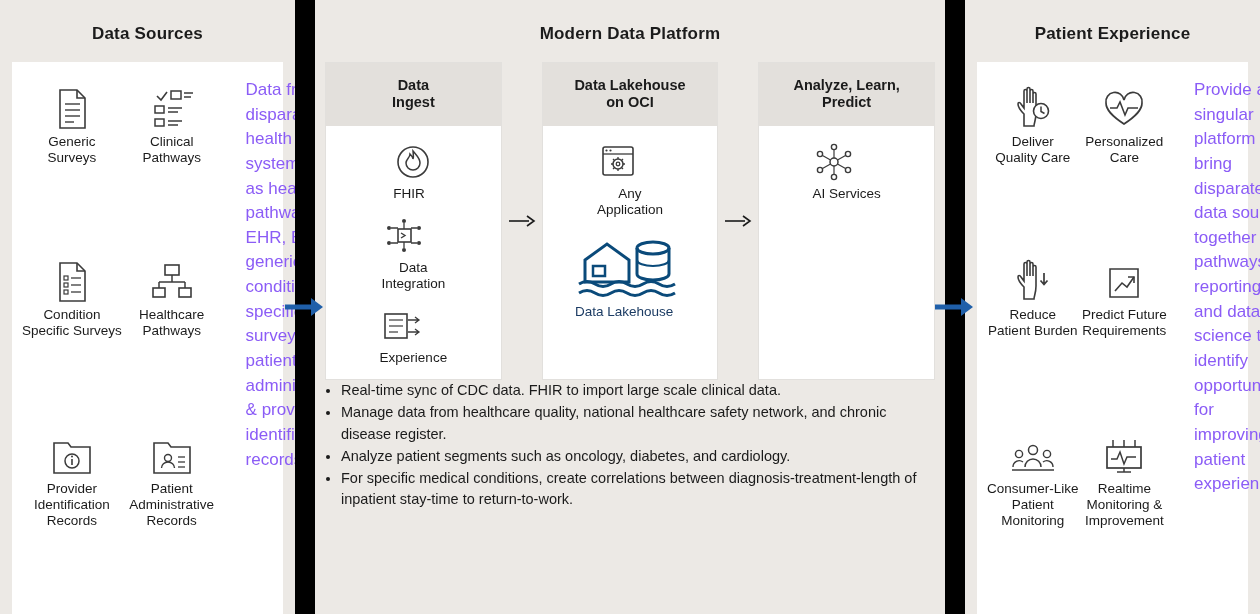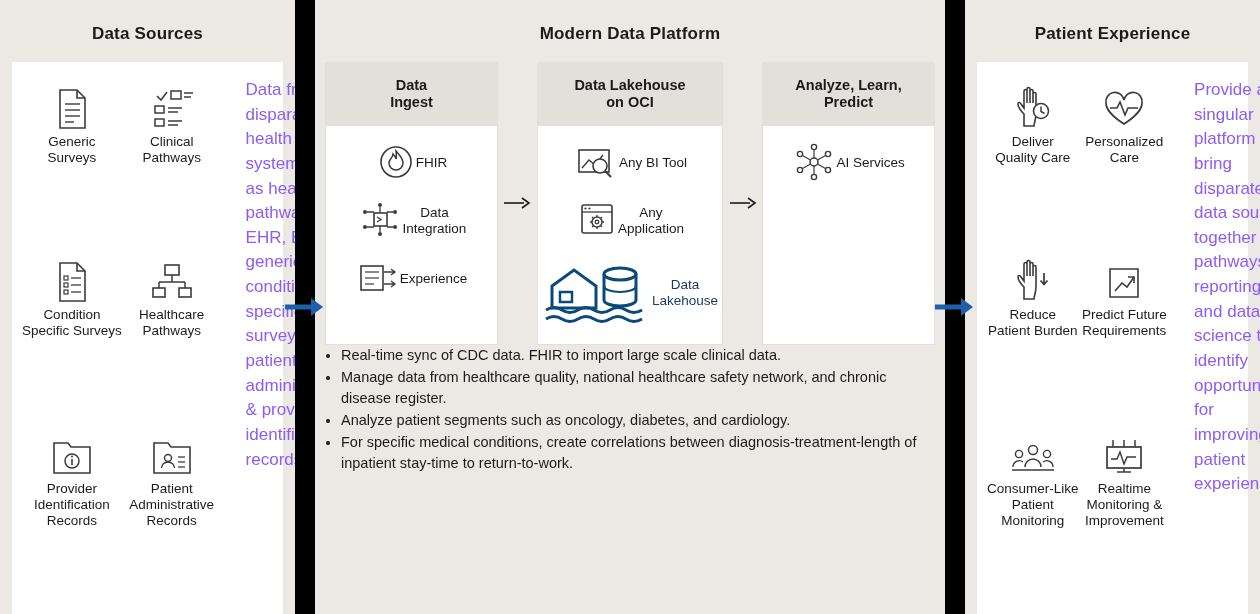--- a/index.html
+++ b/index.html
@@ -131,22 +131,22 @@
   .sub-items {
     padding: 14px 8px 14px 8px;
     display: flex;
     flex-direction: column;
     align-items: center;
     gap: 12px;
     flex: 1 1 auto;
   }
   .sub-item {
     display: flex;
-    flex-direction: row;
-    align-items: center;
+    flex-direction: column;
+    align-items: flex-start;
     text-align: center;
   }
   .sub-item .glyph {
     height: 44px;
     display: flex;
     align-items: center;
     justify-content: center;
     margin-bottom: 2px;
   }
   .sub-item .cap {
@@ -349,31 +349,20 @@
           <path d="M20 4 l7 5 l-7 5" fill="none" stroke="#1b1b1b" stroke-width="1.6"></path>
         </svg>
       </div>
 
       <div class="sub-card">
         <div class="sub-head">Data Lakehouse
 on OCI</div>
         <div class="sub-items">
           <div class="sub-item">
             <span class="glyph">
-              <svg width="46" height="40" viewBox="0 0 46 40">
-                <rect x="6" y="8" width="30" height="22" fill="none" stroke="#3b3b3b" stroke-width="1.6"></rect>
-                <path d="M9 26 l7 -8 l6 5 l8 -10" fill="none" stroke="#3b3b3b" stroke-width="1.4"></path>
-                <circle cx="27" cy="24" r="7" fill="#fff" stroke="#3b3b3b" stroke-width="1.6"></circle>
-                <line x1="32" y1="29" x2="38" y2="35" stroke="#3b3b3b" stroke-width="2"></line>
-              </svg>
-            </span>
-            <span class="cap">Any BI Tool</span>
-          </div>
-          <div class="sub-item">
-            <span class="glyph">
               <svg width="42" height="40" viewBox="0 0 42 40">
                 <rect x="6" y="5" width="30" height="28" rx="2" fill="none" stroke="#3b3b3b" stroke-width="1.6"></rect>
                 <line x1="6" y1="12" x2="36" y2="12" stroke="#3b3b3b" stroke-width="1.3"></line>
                 <circle cx="9.5" cy="8.5" r="1.1" fill="#3b3b3b"></circle>
                 <circle cx="13.5" cy="8.5" r="1.1" fill="#3b3b3b"></circle>
                 <circle cx="21" cy="22" r="5" fill="none" stroke="#3b3b3b" stroke-width="1.5"></circle>
                 <circle cx="21" cy="22" r="1.8" fill="none" stroke="#3b3b3b" stroke-width="1.3"></circle>
                 <path d="M21 15 v2 M21 27 v2 M14 22 h2 M26 22 h2 M16 17 l1.5 1.5 M24.5 25.5 l1.5 1.5 M26 17 l-1.5 1.5 M17.5 25.5 l-1.5 1.5" stroke="#3b3b3b" stroke-width="1.3"></path>
               </svg>
             </span>

